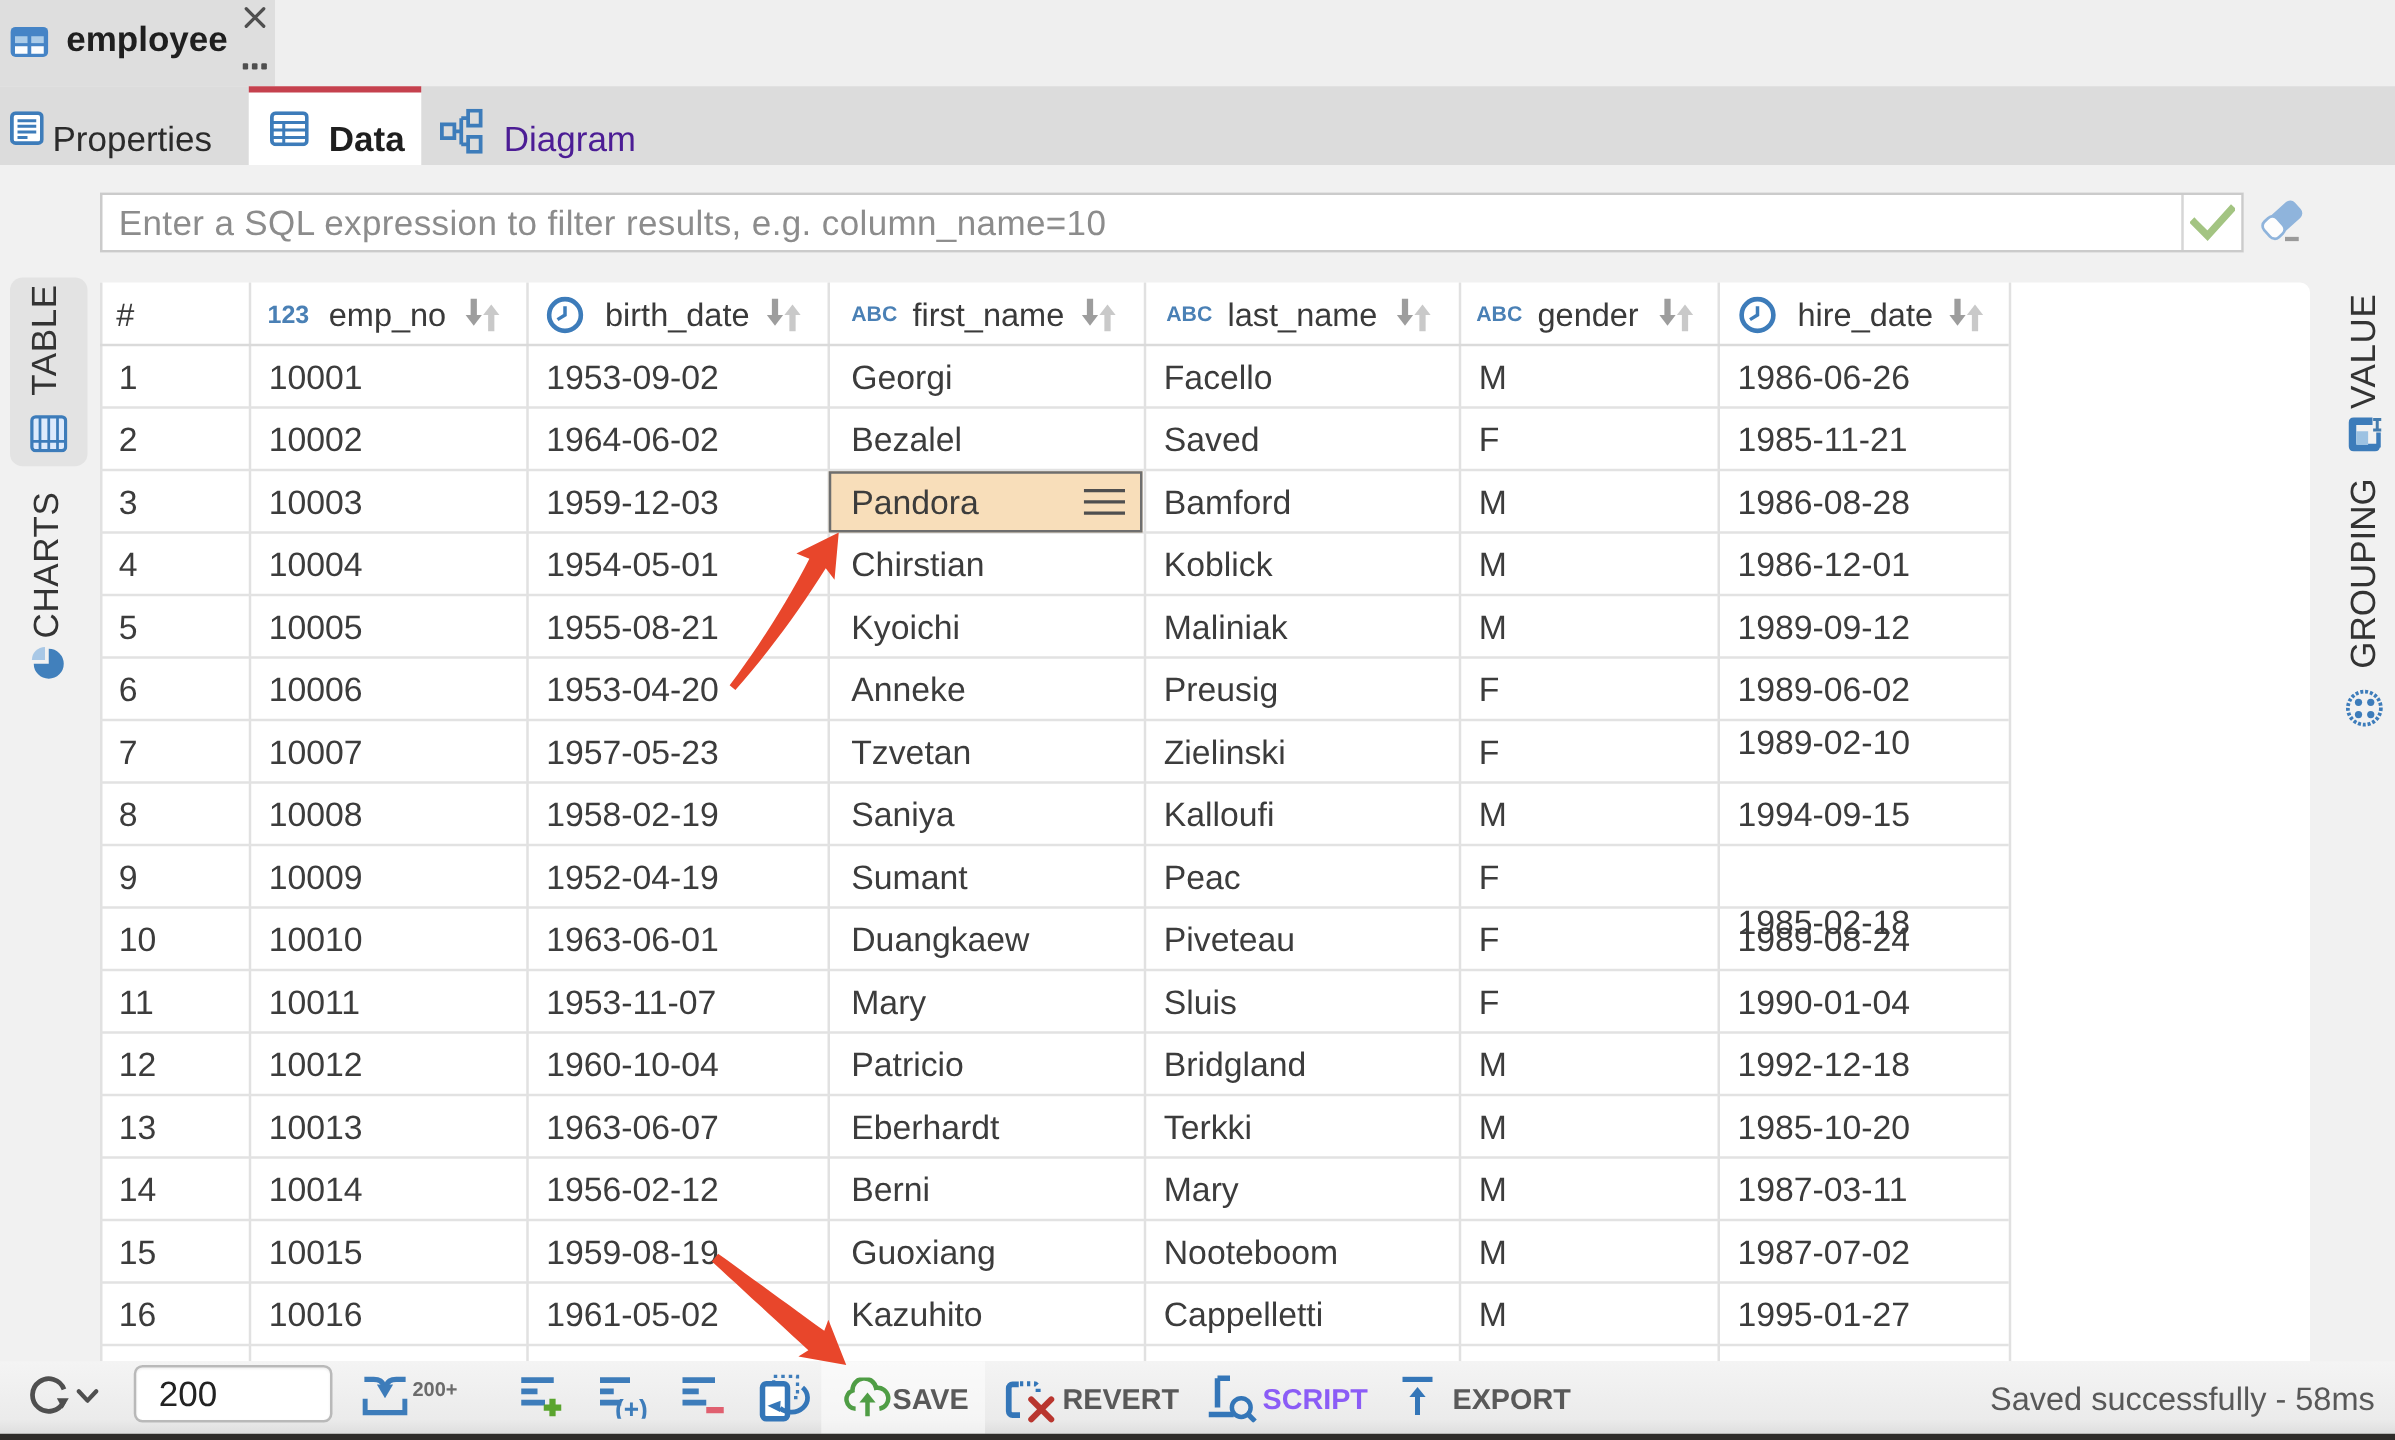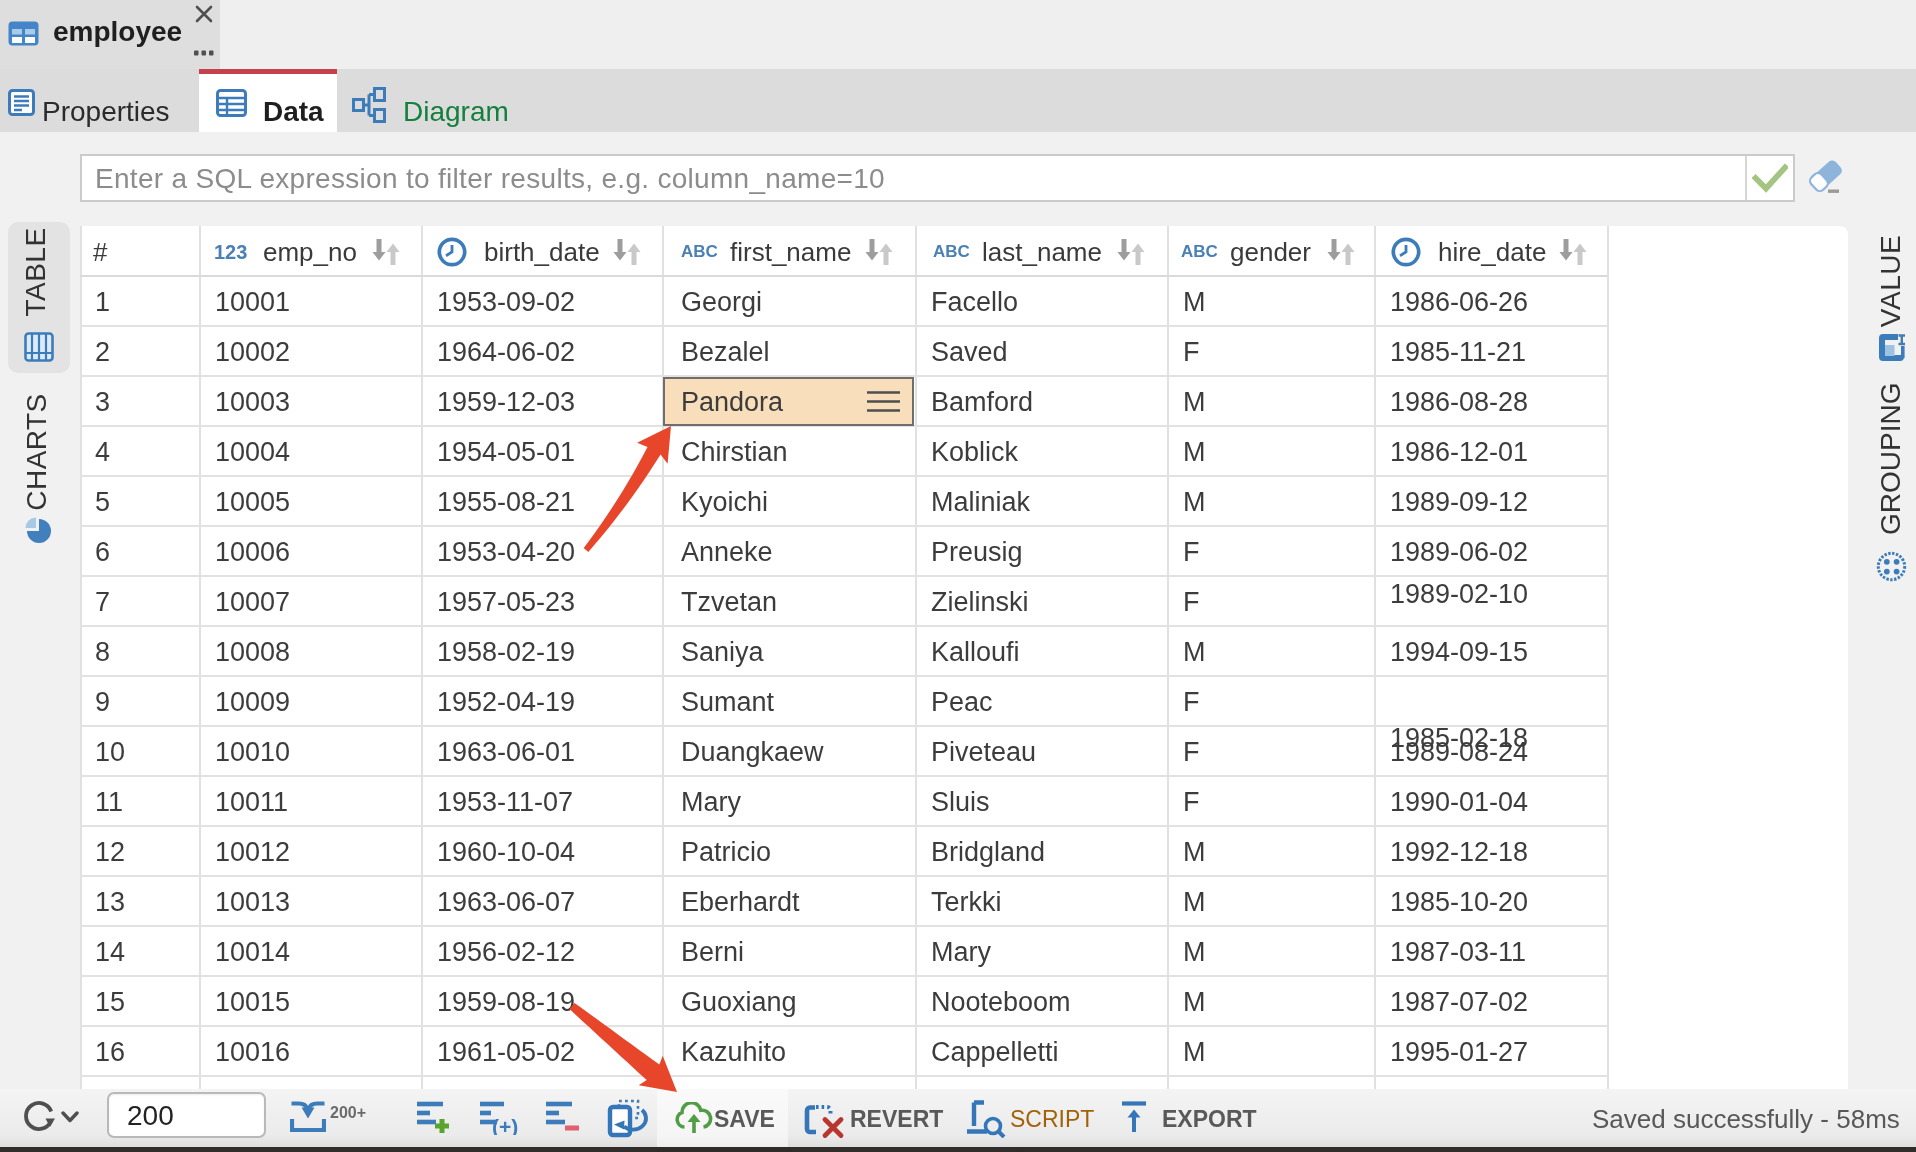--- a/index.html
+++ b/index.html
@@ -46,21 +46,21 @@
 </svg>
 <div class="abs" style="left:263px;top:96px;font-size:28px;font-weight:bold;color:#1f1f1f">Data</div>
 <svg class="abs" style="left:352px;top:87px" width="35" height="36" viewBox="0 0 35 36">
  <g fill="none" stroke="#3d7cba" stroke-width="3">
   <rect x="1.5" y="12.5" width="10" height="11"></rect>
   <rect x="22.5" y="1.5" width="10" height="12"></rect>
   <rect x="22.5" y="22.5" width="10" height="12"></rect>
   <path d="M11.5 18 H17 M17 7.5 V28.5 M17 7.5 H22.5 M17 28.5 H22.5"></path>
  </g>
 </svg>
-<div class="abs" style="left:403px;top:96px;font-size:28px;color:#15803d">Diagram</div>
+<div class="abs" style="left:403px;top:96px;font-size:28px;color:#4c1d95">Diagram</div>
 
 <div class="abs" style="left:0;top:132px;width:1916px;height:94px;background:#f1f1f1"></div>
 <div class="abs" style="left:80px;top:154px;width:1715px;height:48px;background:#fff;border:2px solid #cbcbcb"></div>
 <div class="abs" style="left:95px;top:163px;font-size:28px;letter-spacing:0.3px;color:#8c8c8c">Enter a SQL expression to filter results, e.g. column_name=10</div>
 <div class="abs" style="left:1745px;top:156px;width:2px;height:44px;background:#d6d6d6"></div>
 <svg class="abs" style="left:1752px;top:162px" width="36" height="32" viewBox="0 0 36 32">
  <path d="M3.5 16 L14 26.5 L33 5.5" fill="none" stroke="#a3c482" stroke-width="5.8" stroke-linecap="square"></path>
 </svg>
 <svg class="abs" style="left:1806px;top:158px" width="42" height="40" viewBox="0 0 42 40">
  <g transform="rotate(-42 20 17)">
@@ -349,21 +349,21 @@
  <path d="M12 4.5 H7 A3 3 0 0 0 4 7.5 V26 A3 3 0 0 0 7 29 H13" fill="none" stroke="#3476b8" stroke-width="4.6"></path>
  <path d="M13 4 H24 A3.5 3.5 0 0 1 27.5 7.5 V11" fill="none" stroke="#3476b8" stroke-width="4" stroke-dasharray="2.6 3"></path>
  <path d="M22 16.5 L38 32.5 M38 16.5 L22 32.5" stroke="#b9362f" stroke-width="4.8" stroke-linecap="round"></path>
 </svg>
 <div class="abs" style="left:850px;top:1106px;font-size:23px;font-weight:bold;color:#595959">REVERT</div>
 <svg class="abs" style="left:963px;top:1100px" width="44" height="38" viewBox="0 0 44 38">
  <path d="M11 2.5 H21 M11 2.5 V26 M4 31.5 H24" fill="none" stroke="#3476b8" stroke-width="4.4"></path>
  <circle cx="30" cy="26" r="7.5" fill="none" stroke="#3476b8" stroke-width="3.6"></circle>
  <path d="M35.5 31.5 L41 37" stroke="#3476b8" stroke-width="4"></path>
 </svg>
-<div class="abs" style="left:1010px;top:1106px;font-size:23px;font-weight:normal;color:#a16207">SCRIPT</div>
+<div class="abs" style="left:1010px;top:1106px;font-size:23px;font-weight:bold;color:#8b5cf6">SCRIPT</div>
 <svg class="abs" style="left:1119px;top:1101px" width="30" height="34" viewBox="0 0 30 34">
  <path d="M3 2.5 H27" stroke="#3476b8" stroke-width="4.2"></path>
  <path d="M15 31 V13" stroke="#3476b8" stroke-width="4"></path>
  <path d="M8.5 16.5 L15 8.5 L21.5 16.5 Z" fill="#3476b8"></path>
 </svg>
 <div class="abs" style="left:1162px;top:1106px;font-size:23px;font-weight:bold;color:#595959">EXPORT</div>
 <div class="abs" style="left:1592px;top:1104px;font-size:26px;color:#585858">Saved successfully - 58ms</div>
 <div class="abs" style="left:0;top:1147px;width:1916px;height:5px;background:#2f2c2a"></div>
 
 <svg class="abs" style="left:0;top:0;pointer-events:none" width="1916" height="1152" viewBox="0 0 1916 1152">

